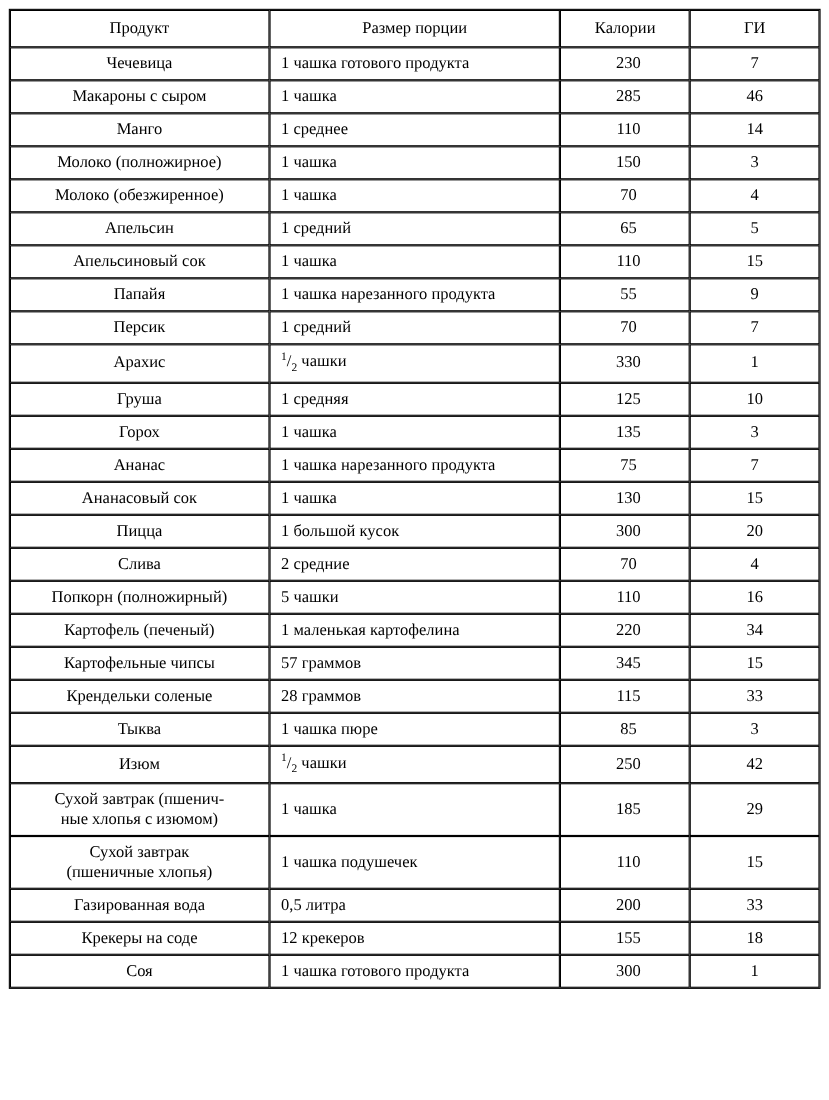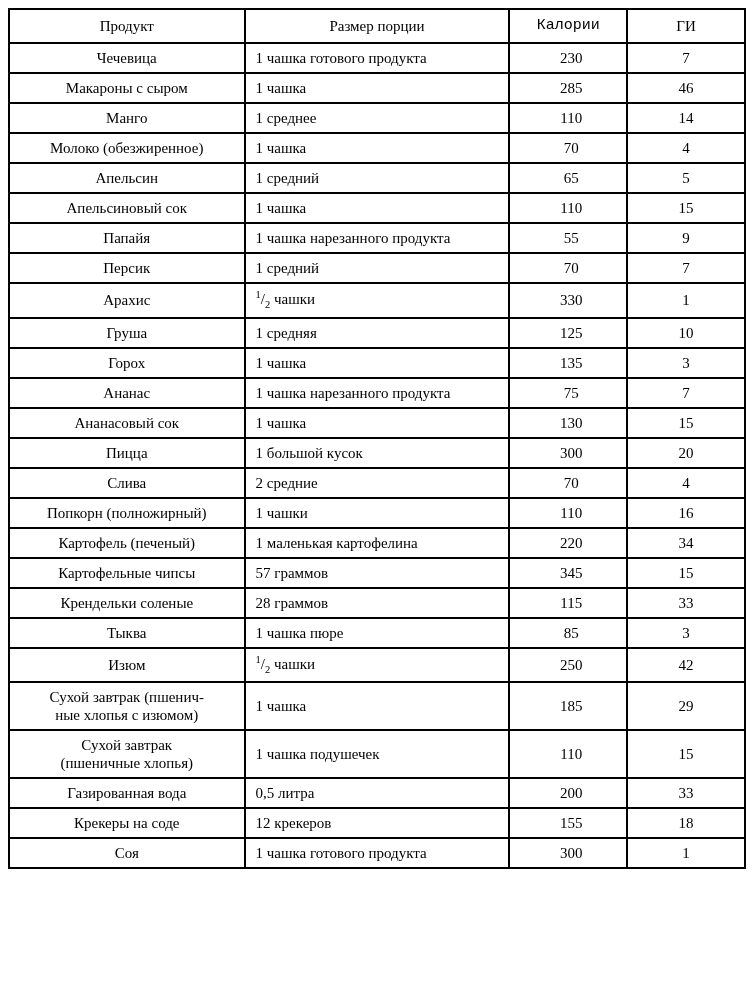--- a/index.html
+++ b/index.html
@@ -44,21 +44,21 @@
       text-align: center;
       width: 16%;
       padding-left: 16px;
     }
     td.col-gi {
       text-align: center;
       width: 16%;
     }
     th.col-prod { width: 32%; }
     th.col-portion { width: 36%; margin-top: 28px; }
-    th.col-cal { width: 16%; font-family: Liberation Mono, monospace; }
+    th.col-cal { width: 16%; }
     th.col-gi { width: 16%; }
     sub {
       font-size: 0.7em;
       vertical-align: sub;
     }
     sup {
       font-size: 0.7em;
       vertical-align: super;
     }
   </style>
@@ -87,20 +87,26 @@
         <td class="col-cal">285</td>
         <td class="col-gi">46</td>
       </tr>
       <tr>
         <td class="col-prod">Манго</td>
         <td class="col-portion">1 среднее</td>
         <td class="col-cal">110</td>
         <td class="col-gi">14</td>
       </tr>
       <tr>
+        <td class="col-prod">Молоко (полножирное)</td>
+        <td class="col-portion">1 чашка</td>
+        <td class="col-cal">150</td>
+        <td class="col-gi">3</td>
+      </tr>
+      <tr>
         <td class="col-prod">Молоко (обезжиренное)</td>
         <td class="col-portion">1 чашка</td>
         <td class="col-cal">70</td>
         <td class="col-gi">4</td>
       </tr>
       <tr>
         <td class="col-prod">Апельсин</td>
         <td class="col-portion">1 средний</td>
         <td class="col-cal">65</td>
         <td class="col-gi">5</td>
@@ -160,21 +166,21 @@
         <td class="col-gi">20</td>
       </tr>
       <tr>
         <td class="col-prod">Слива</td>
         <td class="col-portion">2 средние</td>
         <td class="col-cal">70</td>
         <td class="col-gi">4</td>
       </tr>
       <tr>
         <td class="col-prod">Попкорн (полножирный)</td>
-        <td class="col-portion">1 чашки</td>
+        <td class="col-portion">5 чашки</td>
         <td class="col-cal">110</td>
         <td class="col-gi">16</td>
       </tr>
       <tr>
         <td class="col-prod">Картофель (печеный)</td>
         <td class="col-portion">1 маленькая картофелина</td>
         <td class="col-cal">220</td>
         <td class="col-gi">34</td>
       </tr>
       <tr>

